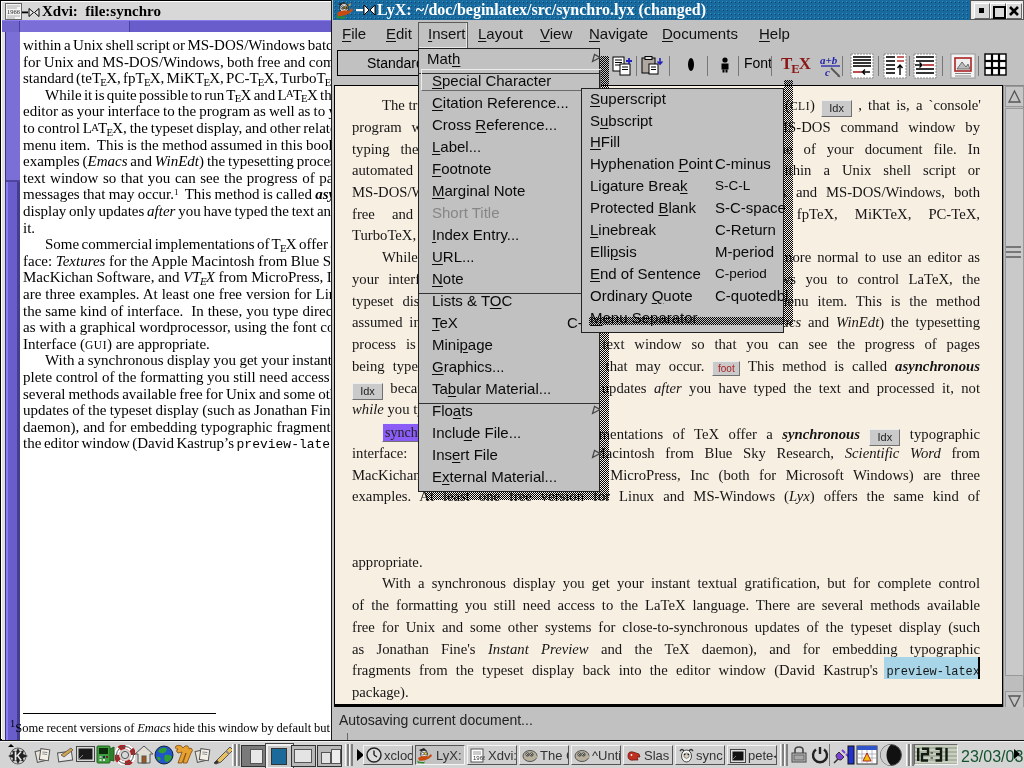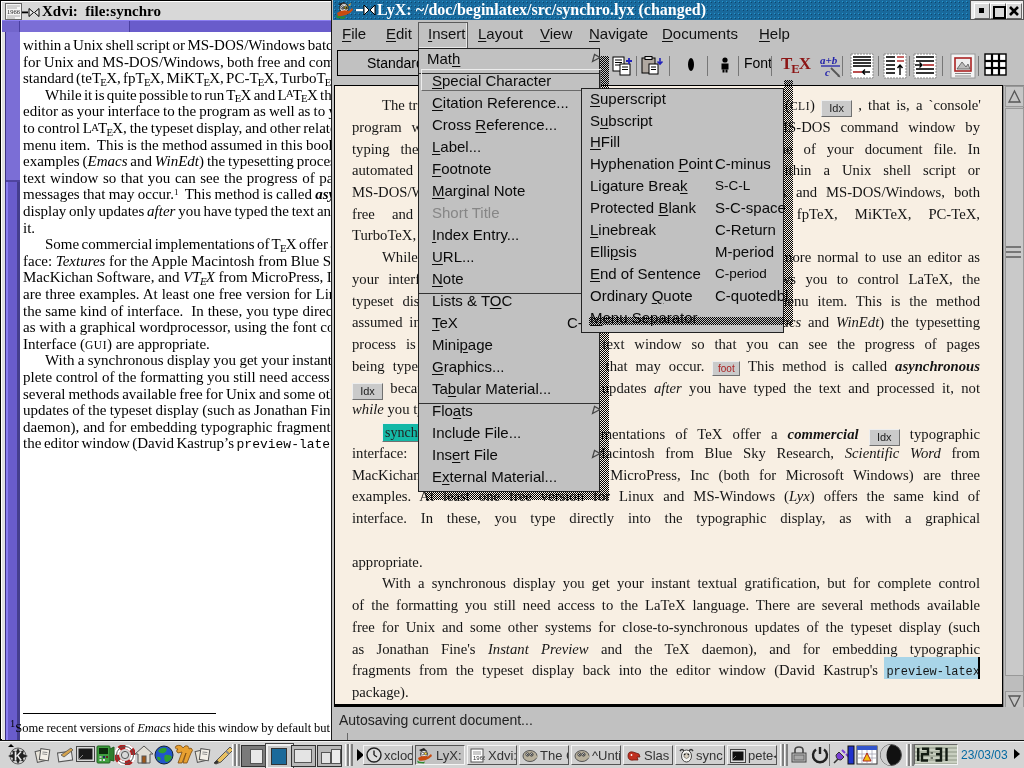--- a/index.html
+++ b/index.html
@@ -64,21 +64,21 @@
 .mi.msc{font-size:13.5px;}
 .msep{position:absolute;left:0;width:100%;height:1px;background:#333;}
 .shadow{position:absolute;z-index:49;background-image:conic-gradient(#000 0 25%,rgba(0,0,0,0) 0 50%,#000 0 75%,rgba(0,0,0,0) 0);background-size:2px 2px;}
 .marrow{position:absolute;width:11px;height:10px;}
 u{text-decoration:underline;text-underline-offset:2px;}
 
 .ind{display:inline-block;width:22px;}
 .xsc{font-size:11.5px;letter-spacing:0.5px;}
 .xmono{font-family:"Liberation Mono",monospace;font-size:13px;}
 sup.fn1{font-size:0.6em;vertical-align:0.45em;}
-.synch{display:inline-block;font-family:"Liberation Serif",serif;font-size:14px;color:#222;background:#14b8a6;border-top:1px solid #eee;border-left:1px solid #eee;border-right:1px solid #707070;border-bottom:1px solid #707070;width:37px;height:17px;line-height:17px;vertical-align:-3px;overflow:hidden;text-align:left;text-align-last:left;text-indent:2px;}
+.synch{display:inline-block;font-family:"Liberation Serif",serif;font-size:14px;color:#222;background:#8b5cf6;border-top:1px solid #eee;border-left:1px solid #eee;border-right:1px solid #707070;border-bottom:1px solid #707070;width:37px;height:17px;line-height:17px;vertical-align:-3px;overflow:hidden;text-align:left;text-align-last:left;text-indent:2px;}
 
 #taskbar{left:0;top:740px;width:1024px;height:28px;background:#d4d4d4;border-top:1px solid #111;box-sizing:border-box;box-shadow:inset 0 1px 0 #f2f2f2;}
 .tbtn{position:absolute;top:4px;height:20px;background:#d0d0d0;border-top:1px solid #f4f4f4;border-left:1px solid #f4f4f4;border-right:1px solid #555;border-bottom:1px solid #555;box-sizing:border-box;overflow:hidden;}
 .tbtn span{position:absolute;left:20px;top:2px;font-size:13px;color:#333;white-space:nowrap;}
 .handle{position:absolute;top:3px;width:4px;height:22px;background:linear-gradient(90deg,#fafafa 0 1px,#d0d0d0 1px 2px,#808080 2px 4px);}
 </style></head>
 <body>
 <div id="screen">
   <div class="abs" id="xdvi">
     <div class="abs" id="xdvi-title">
@@ -288,25 +288,24 @@
 <div class="ll just" style="top:119.7px;left:17px;width:628px;">free and commercial, conforming to the standard: teTeX, fpTeX, MiKTeX, PC-TeX,</div>
 <div class="ll " style="top:141.4px;left:17px;width:628px;">TurboTeX, and several others.</div>
 <div class="ll just" style="top:163.2px;left:17px;width:628px;text-indent:30px;">While it is quite possible to run TeX and LaTeX this way, it is more normal to use an editor as</div>
 <div class="ll just" style="top:184.9px;left:17px;width:628px;">your interface to the program as well as your text, whichh allows you to control LaTeX, the</div>
 <div class="ll just" style="top:206.7px;left:17px;width:628px;">typeset display, and all the other related programss fromm thee menu item. This is the method</div>
 <div class="ll just" style="top:228.4px;left:17px;width:628px;">assumed in this book. In both of the editors used for examples (<i>Emacs</i> and <i>WinEdt</i>) the typesetting</div>
 <div class="ll just" style="top:250.1px;left:17px;width:628px;">process is shownn inn an adjoining, text window so that you can see the progress of pages</div>
 <div class="ll just" style="top:271.9px;left:17px;width:628px;">being typeset and any errorr messages that may occur. <span class="foot">foot</span> This method is called <b><i>asynchronous</i></b></div>
 <div class="ll just" style="top:293.6px;left:17px;width:628px;"><span class="idx">Idx</span> because the typeset display only updates <i>after</i> you have typed the text and processed it, not</div>
 <div class="ll " style="top:315.4px;left:17px;width:628px;"><i>while</i> you type.</div>
-<div class="ll just" style="top:337.1px;left:17px;width:628px;text-indent:30px;"><span class="synch">synch</span> Someee commercial implementations of TeX offer a <b><i>commercial</i></b> <span class="idx">Idx</span> typographic</div>
+<div class="ll just" style="top:337.1px;left:17px;width:628px;text-indent:30px;"><span class="synch">synch</span> Someee commercial implementations of TeX offer a <b><i>synchronous</i></b> <span class="idx">Idx</span> typographic</div>
 <div class="ll just" style="top:358.8px;left:17px;width:628px;">interface: <i>Textures</i> for the Appleee Macintosh from Blue Sky Research, <i>Scientific Word</i> from</div>
 <div class="ll just" style="top:380.6px;left:17px;width:628px;">MacKichan Software, and VTeX from MicroPress, Inc (both for Microsoft Windows) are three</div>
 <div class="ll just" style="top:402.3px;left:17px;width:628px;">examples. At least one free version for Linux and MS-Windows (<i>Lyx</i>) offers the same kind of</div>
-<div class="ll just" style="top:424.1px;left:17px;width:628px;">interface. In these, you type directly into the typographic display, as with a graphical</div>
 <div class="ll just" style="top:489.3px;left:17px;width:628px;text-indent:30px;">With a synchronous display you get your instant textual gratification, but for complete control</div>
 <div class="ll " style="top:467.5px;left:17px;width:628px;">appropriate.</div>
 <div class="ll just" style="top:511.0px;left:17px;width:628px;">of the formatting you still need access to the LaTeX language. There are several methods available</div>
 <div class="ll just" style="top:554.5px;left:17px;width:628px;">as Jonathan Fine's <i>Instant Preview</i> and the TeX daemon), and for embedding typographic</div>
 <div class="ll just" style="top:532.8px;left:17px;width:628px;">free for Unix and some other systems for close-to-synchronous updates of the typeset display (such</div>
 <div class="ll just" style="top:576.2px;left:17px;width:628px;">fragments from the typeset display back into the editor window (David Kastrup's <span class="hl">preview-latex</span></div>
 <div class="ll " style="top:598.0px;left:17px;width:628px;">package).</div>
 </div>
     <div class="abs" id="lyx-sb">
 <div class="sbarr" style="top:0px;">
@@ -598,18 +597,18 @@
 <svg width="40" height="17" viewBox="0 0 40 17" style="position:absolute;left:0px;top:0.5px;">
 <g stroke="#131c13" stroke-width="2.4" fill="none">
 <path d="M3.2 2 V15"></path>
 <path d="M7 2.8 H13 V8.2 H7 V14.5 H13"></path>
 <path d="M16.8 6.5 V7.5 M16.8 11.5 V12.5"></path>
 <path d="M20.5 2.8 H26 V14.5 H20.5 M21 8.2 H26"></path>
 <path d="M31.5 2 V15"></path>
 </g>
         </svg>
       </div>
-<div style="position:absolute;left:961px;top:7px;font-size:12px;color:#0369a1;">23/03/03</div>
+<div style="position:absolute;left:961px;top:7px;font-size:16px;color:#14532d;">23/03/03</div>
 <svg style="position:absolute;left:1012px;top:6px;" width="10" height="14">
         <path d="M2 2 L8 7 L2 12 Z" fill="#000"></path>
       </svg>
     </div>
 </div>
 
 </body></html>

